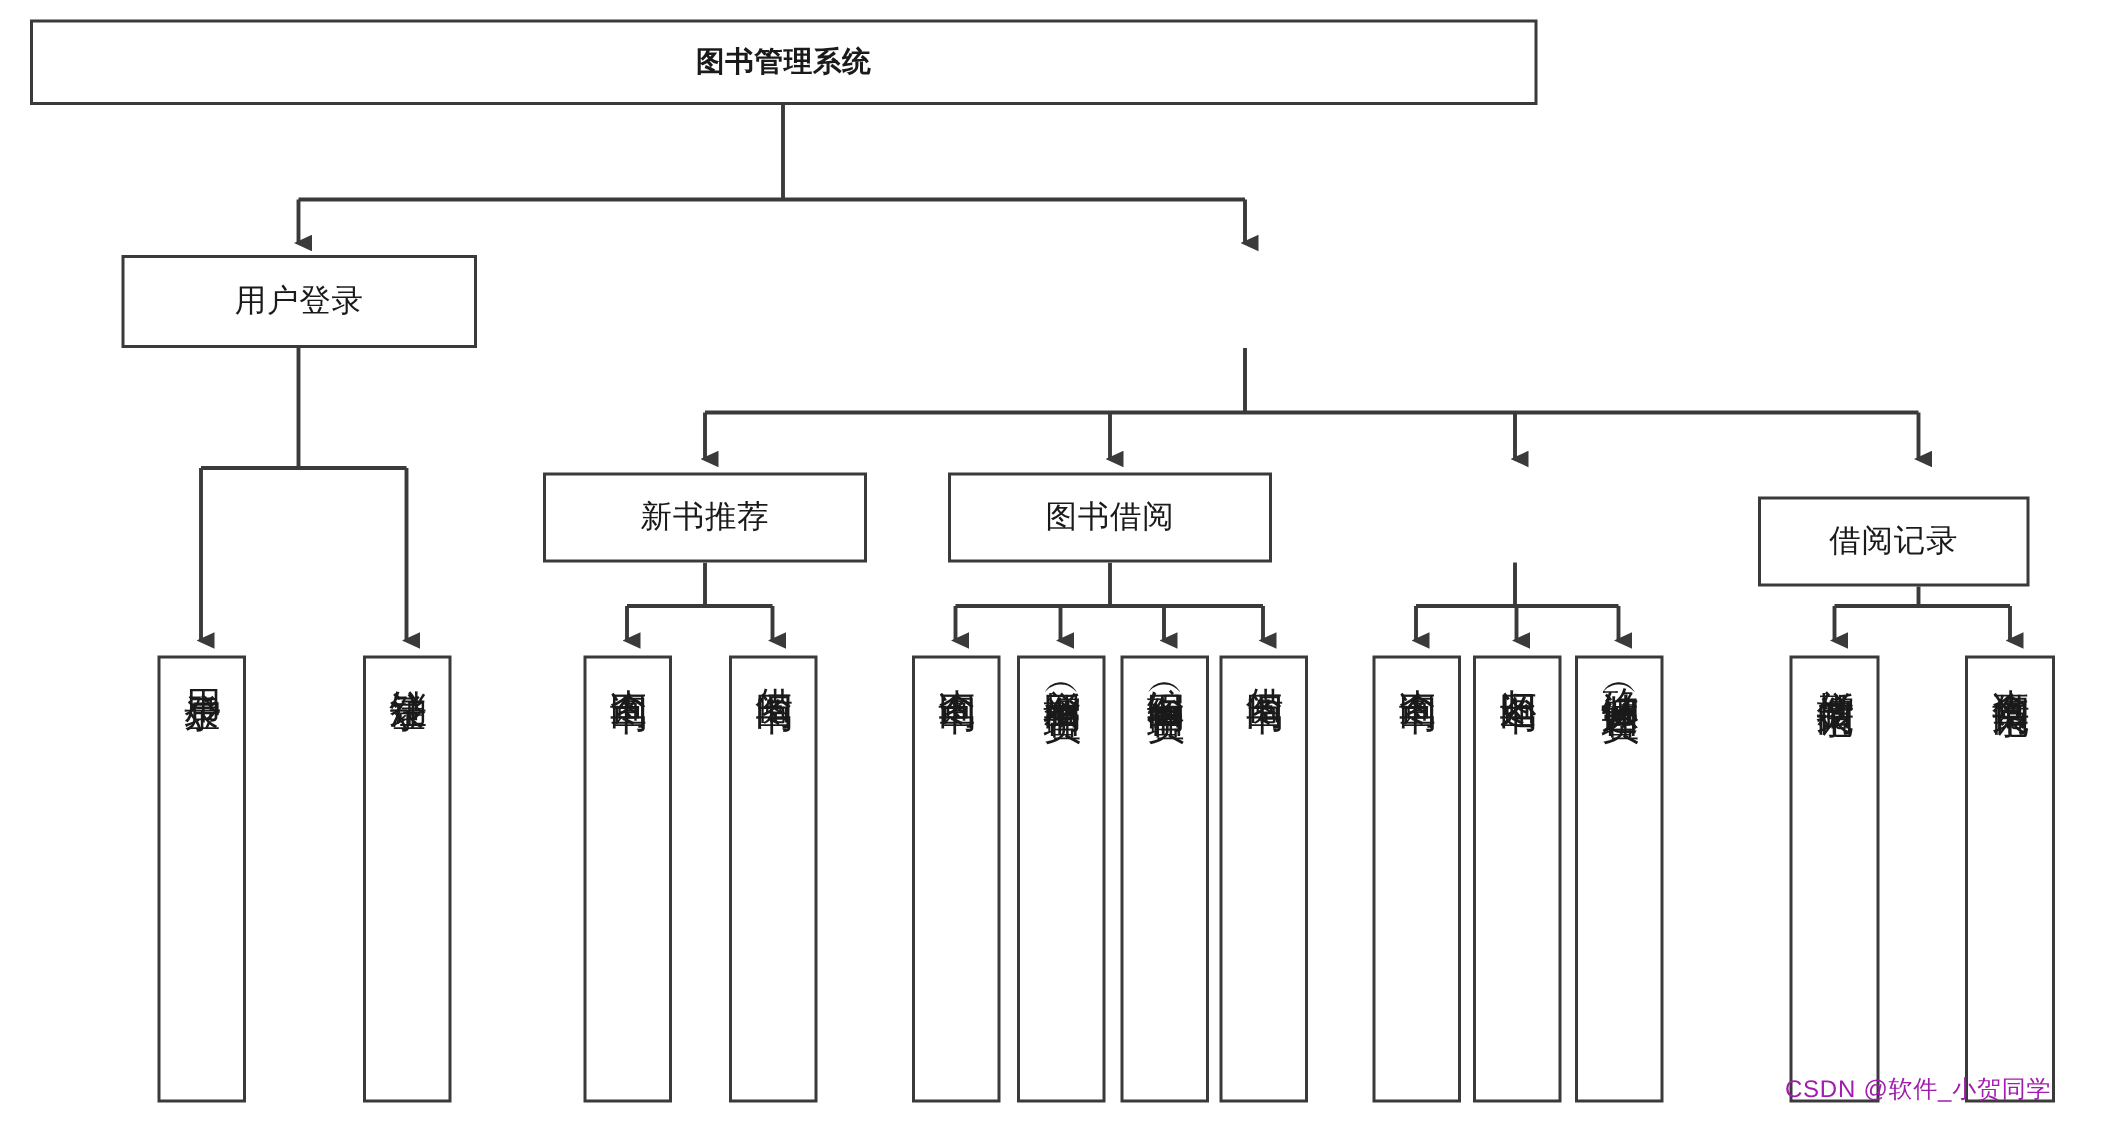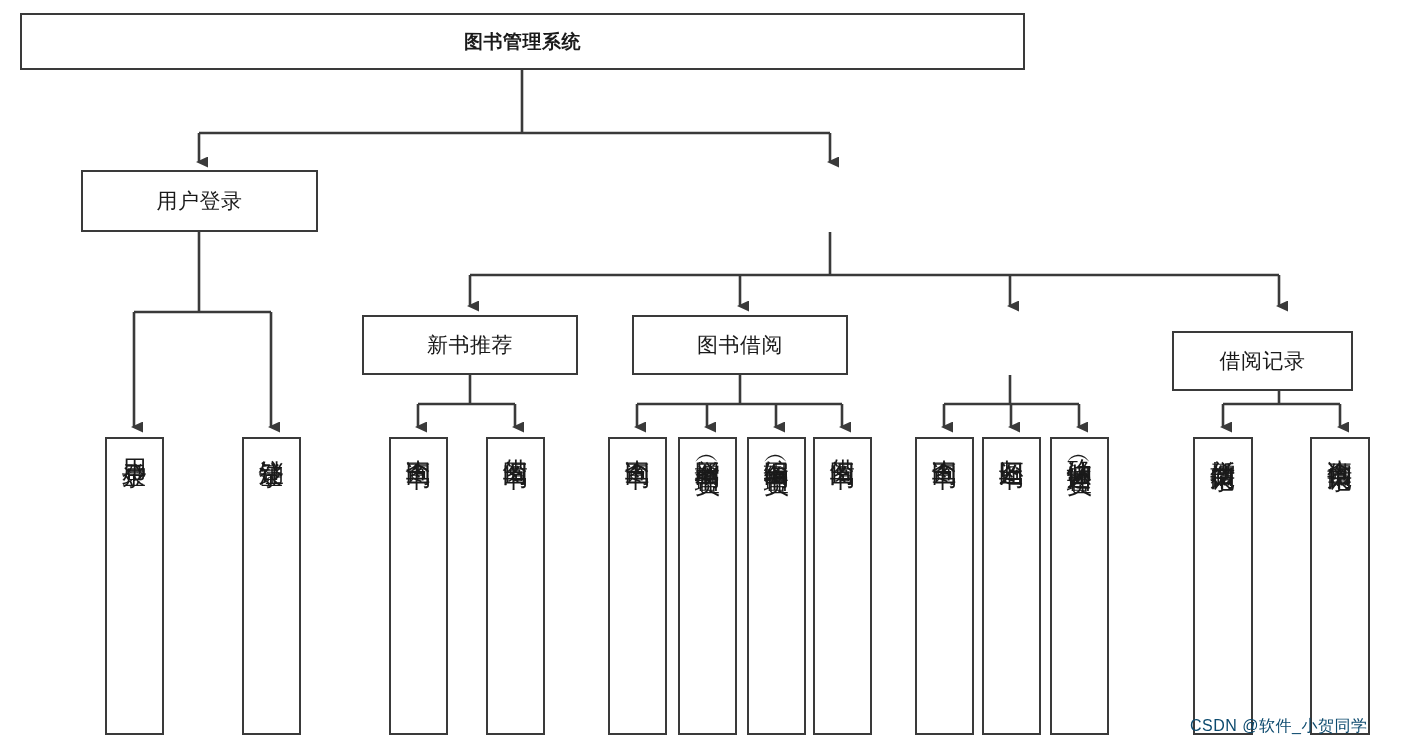--- a/index.html
+++ b/index.html
@@ -58,21 +58,21 @@
     writing-mode: vertical-rl;
     text-orientation: upright;
     font-size: 25px;
     line-height: 1.05;
     letter-spacing: 2px;
     white-space: nowrap;
   }
   .watermark {
     position: absolute;
     font-size: 16px;
-    color: #0c4a6e;
+    color: #a21caf;
     white-space: nowrap;
     letter-spacing: 0.5px;
   }
 </style>
 </head>
 <body>
 
 <div id="canvas">
 
   <svg class="wires" viewBox="0 0 1405 747" xmlns="http://www.w3.org/2000/svg">

